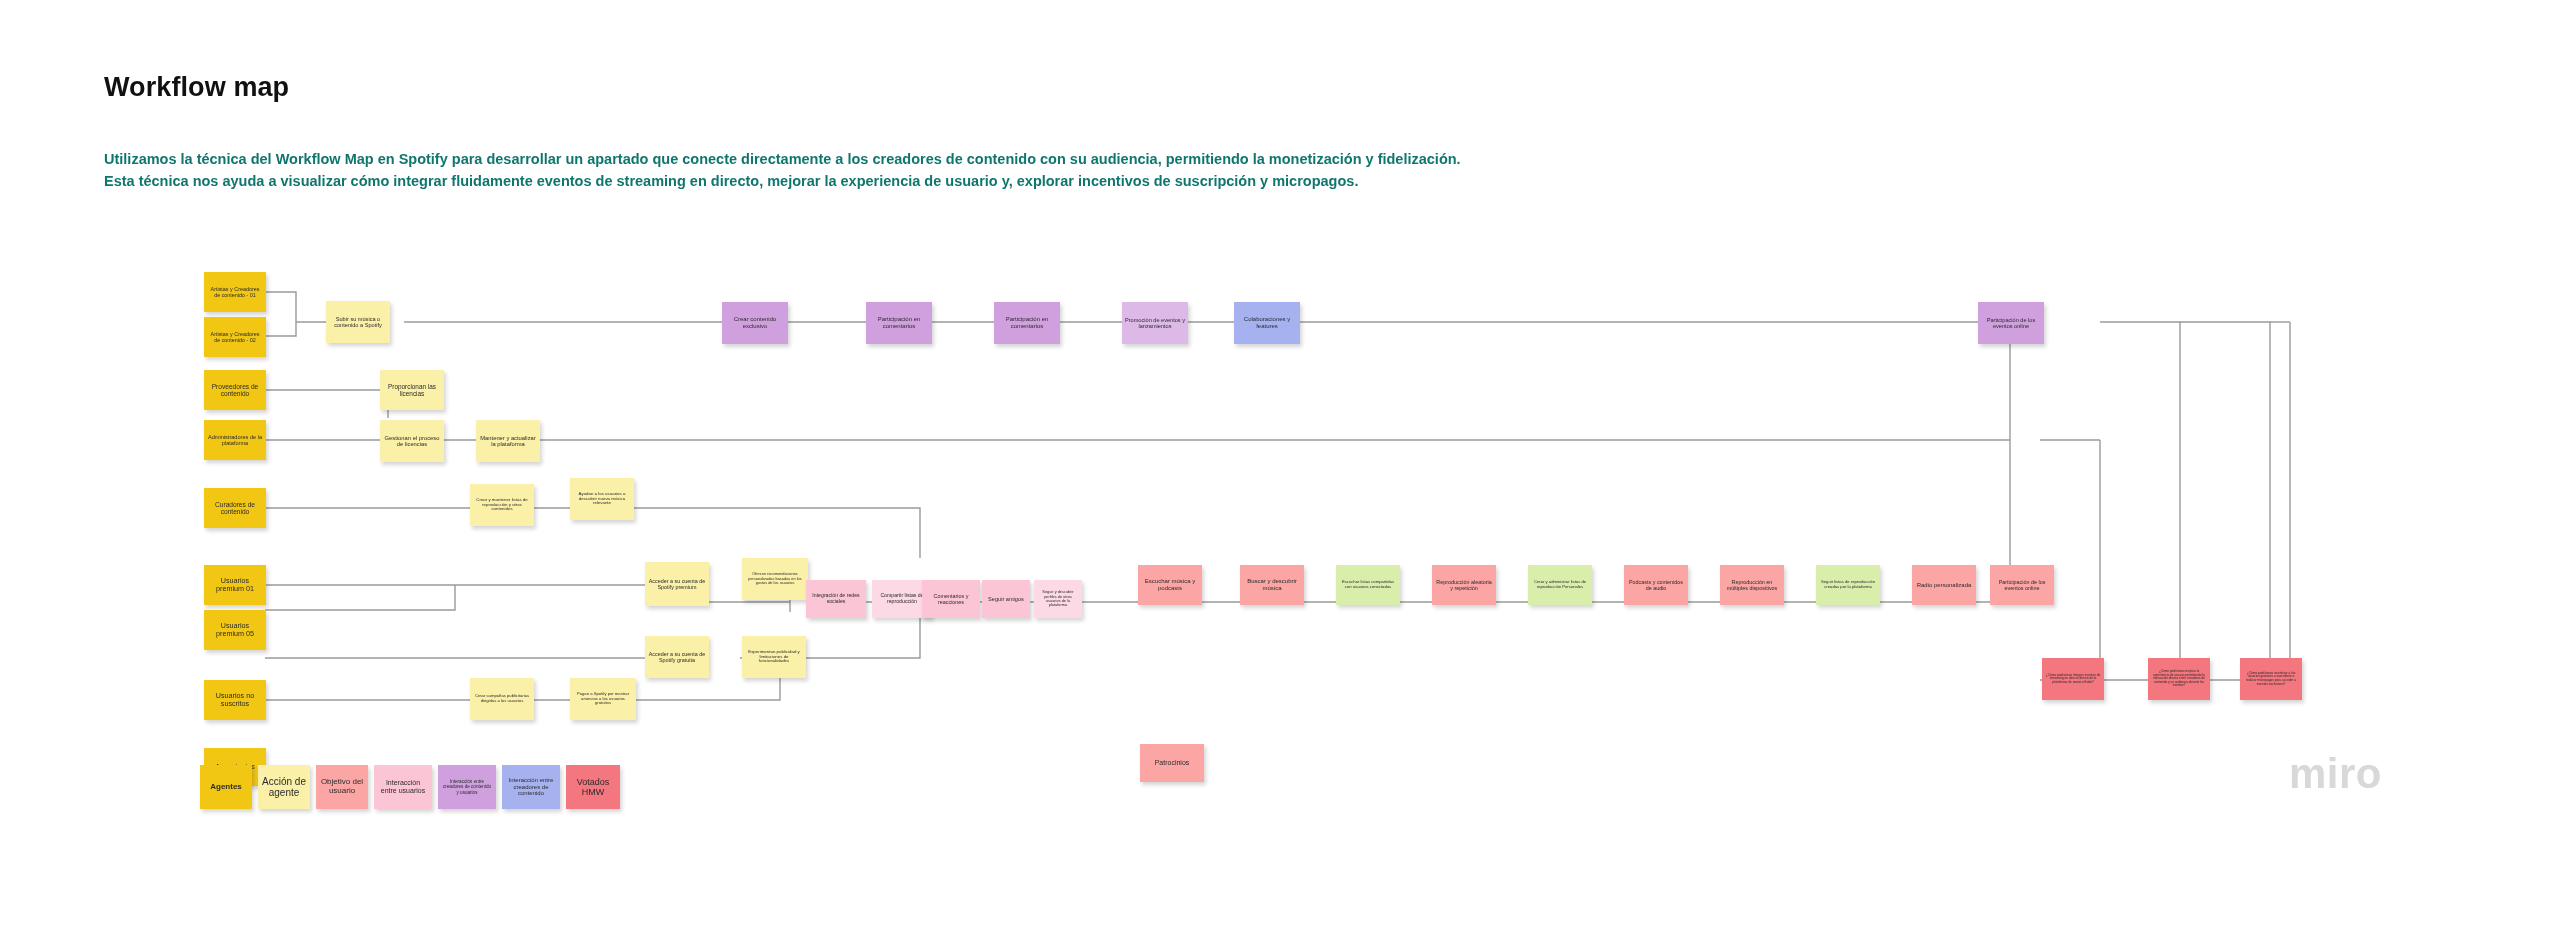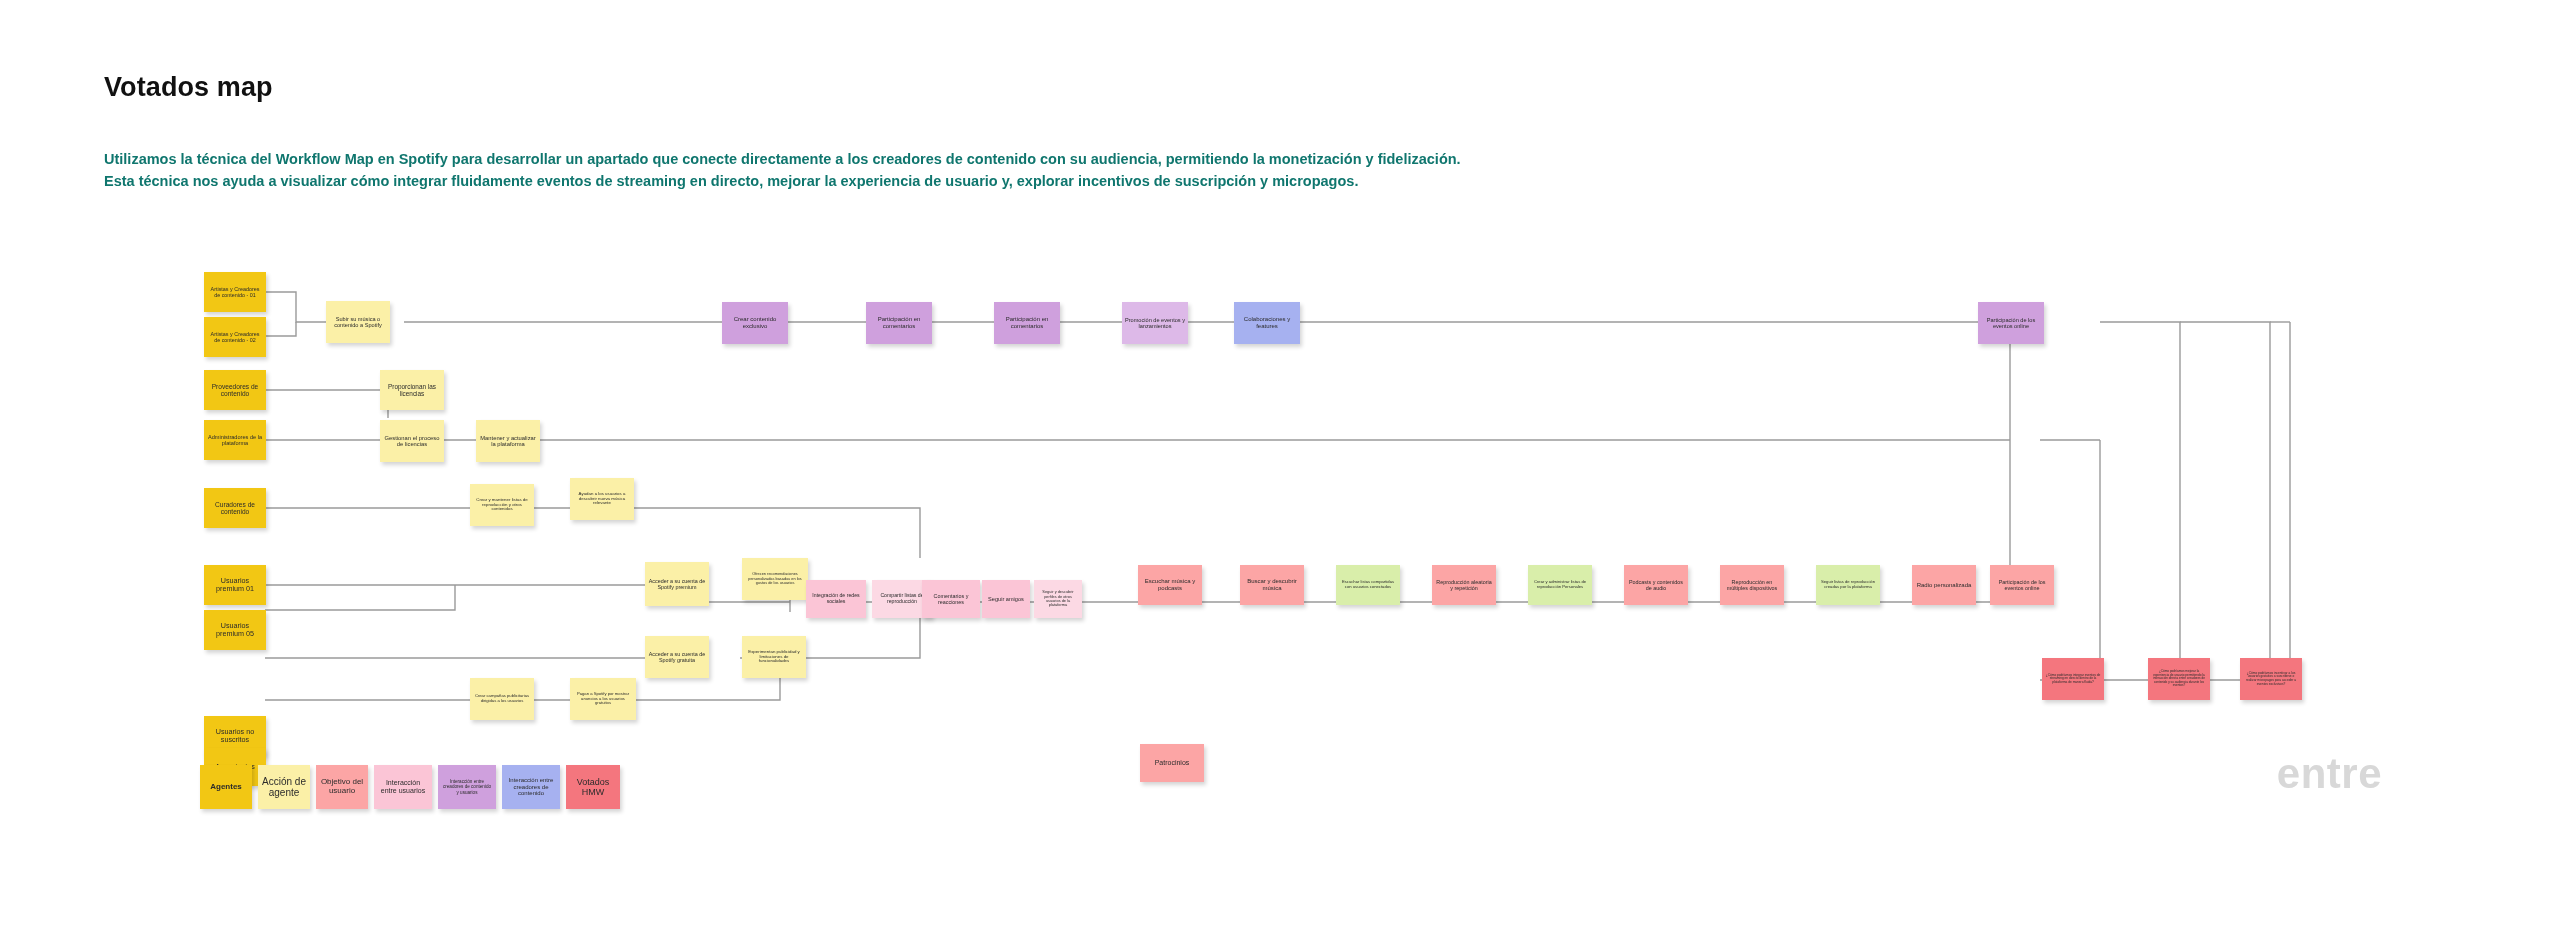--- a/index.html
+++ b/index.html
@@ -46,21 +46,21 @@
     box-shadow:2px 3px 4px rgba(0,0,0,.17);color:#2b2b2b;
   }
   #miro{
     position:absolute;right:178px;top:750px;
     font-size:42px;font-weight:700;color:#d8d8d8;letter-spacing:.5px;
   }
 </style>
 </head>
 <body>
 
-<div id="page-title">Votados map</div>
+<div id="page-title">Workflow map</div>
 
 <div id="intro">
   <p>Utilizamos la técnica del Workflow Map en Spotify para desarrollar un apartado que conecte directamente a los creadores de contenido con su audiencia, permitiendo la monetización y fidelización.</p>
   <p>Esta técnica nos ayuda a visualizar cómo integrar fluidamente eventos de streaming en directo, mejorar la experiencia de usuario y, explorar incentivos de suscripción y micropagos.</p>
 </div>
 
 <div id="canvas">
   <svg id="wires" viewBox="0 0 2560 630">
     <g stroke="#9a9a9a" stroke-width="1.4" fill="none">
       <path d="M265 52 L296 52 L296 82 L326 82"></path>
@@ -112,21 +112,21 @@
     </div>
   <div class="node t-agent" style="left:204px;top:248px;width:62px;height:40px;font-size:6.6px;">
       <span>Curadores de contenido</span>
     </div>
   <div class="node t-agent" style="left:204px;top:325px;width:62px;height:40px;font-size:7.2px;">
       <span>Usuarios premium 01</span>
     </div>
   <div class="node t-agent" style="left:204px;top:370px;width:62px;height:40px;font-size:7.2px;">
       <span>Usuarios premium 05</span>
     </div>
-  <div class="node t-agent" style="left:204px;top:440px;width:62px;height:40px;font-size:7.2px;margin-top:36px;">
+  <div class="node t-agent" style="left:204px;top:440px;width:62px;height:40px;font-size:7.2px;">
       <span>Usuarios no suscritos</span>
     </div>
   <div class="node t-agent" style="left:204px;top:508px;width:62px;height:38px;font-size:7.2px;">
       <span>Anunciantes</span>
     </div>
 
   <div class="node t-action" style="left:326px;top:61px;width:64px;height:42px;font-size:5.6px;">
       <span>Subir su música o contenido a Spotify</span>
     </div>
   <div class="node t-action" style="left:380px;top:130px;width:64px;height:40px;font-size:6.4px;">
@@ -260,13 +260,13 @@
       <span>Interacción entre creadores de contenido y usuarios</span>
     </div>
   <div class="legend-node t-creator" style="left:502px;width:58px;font-size:6px;">
       <span>Interacción entre creadores de contenido</span>
     </div>
   <div class="legend-node t-hmw" style="left:566px;width:54px;font-size:9px;">
       <span>Votados HMW</span>
     </div>
 </div>
 
-<div id="miro">entre</div>
+<div id="miro">miro</div>
 
 </body></html>

